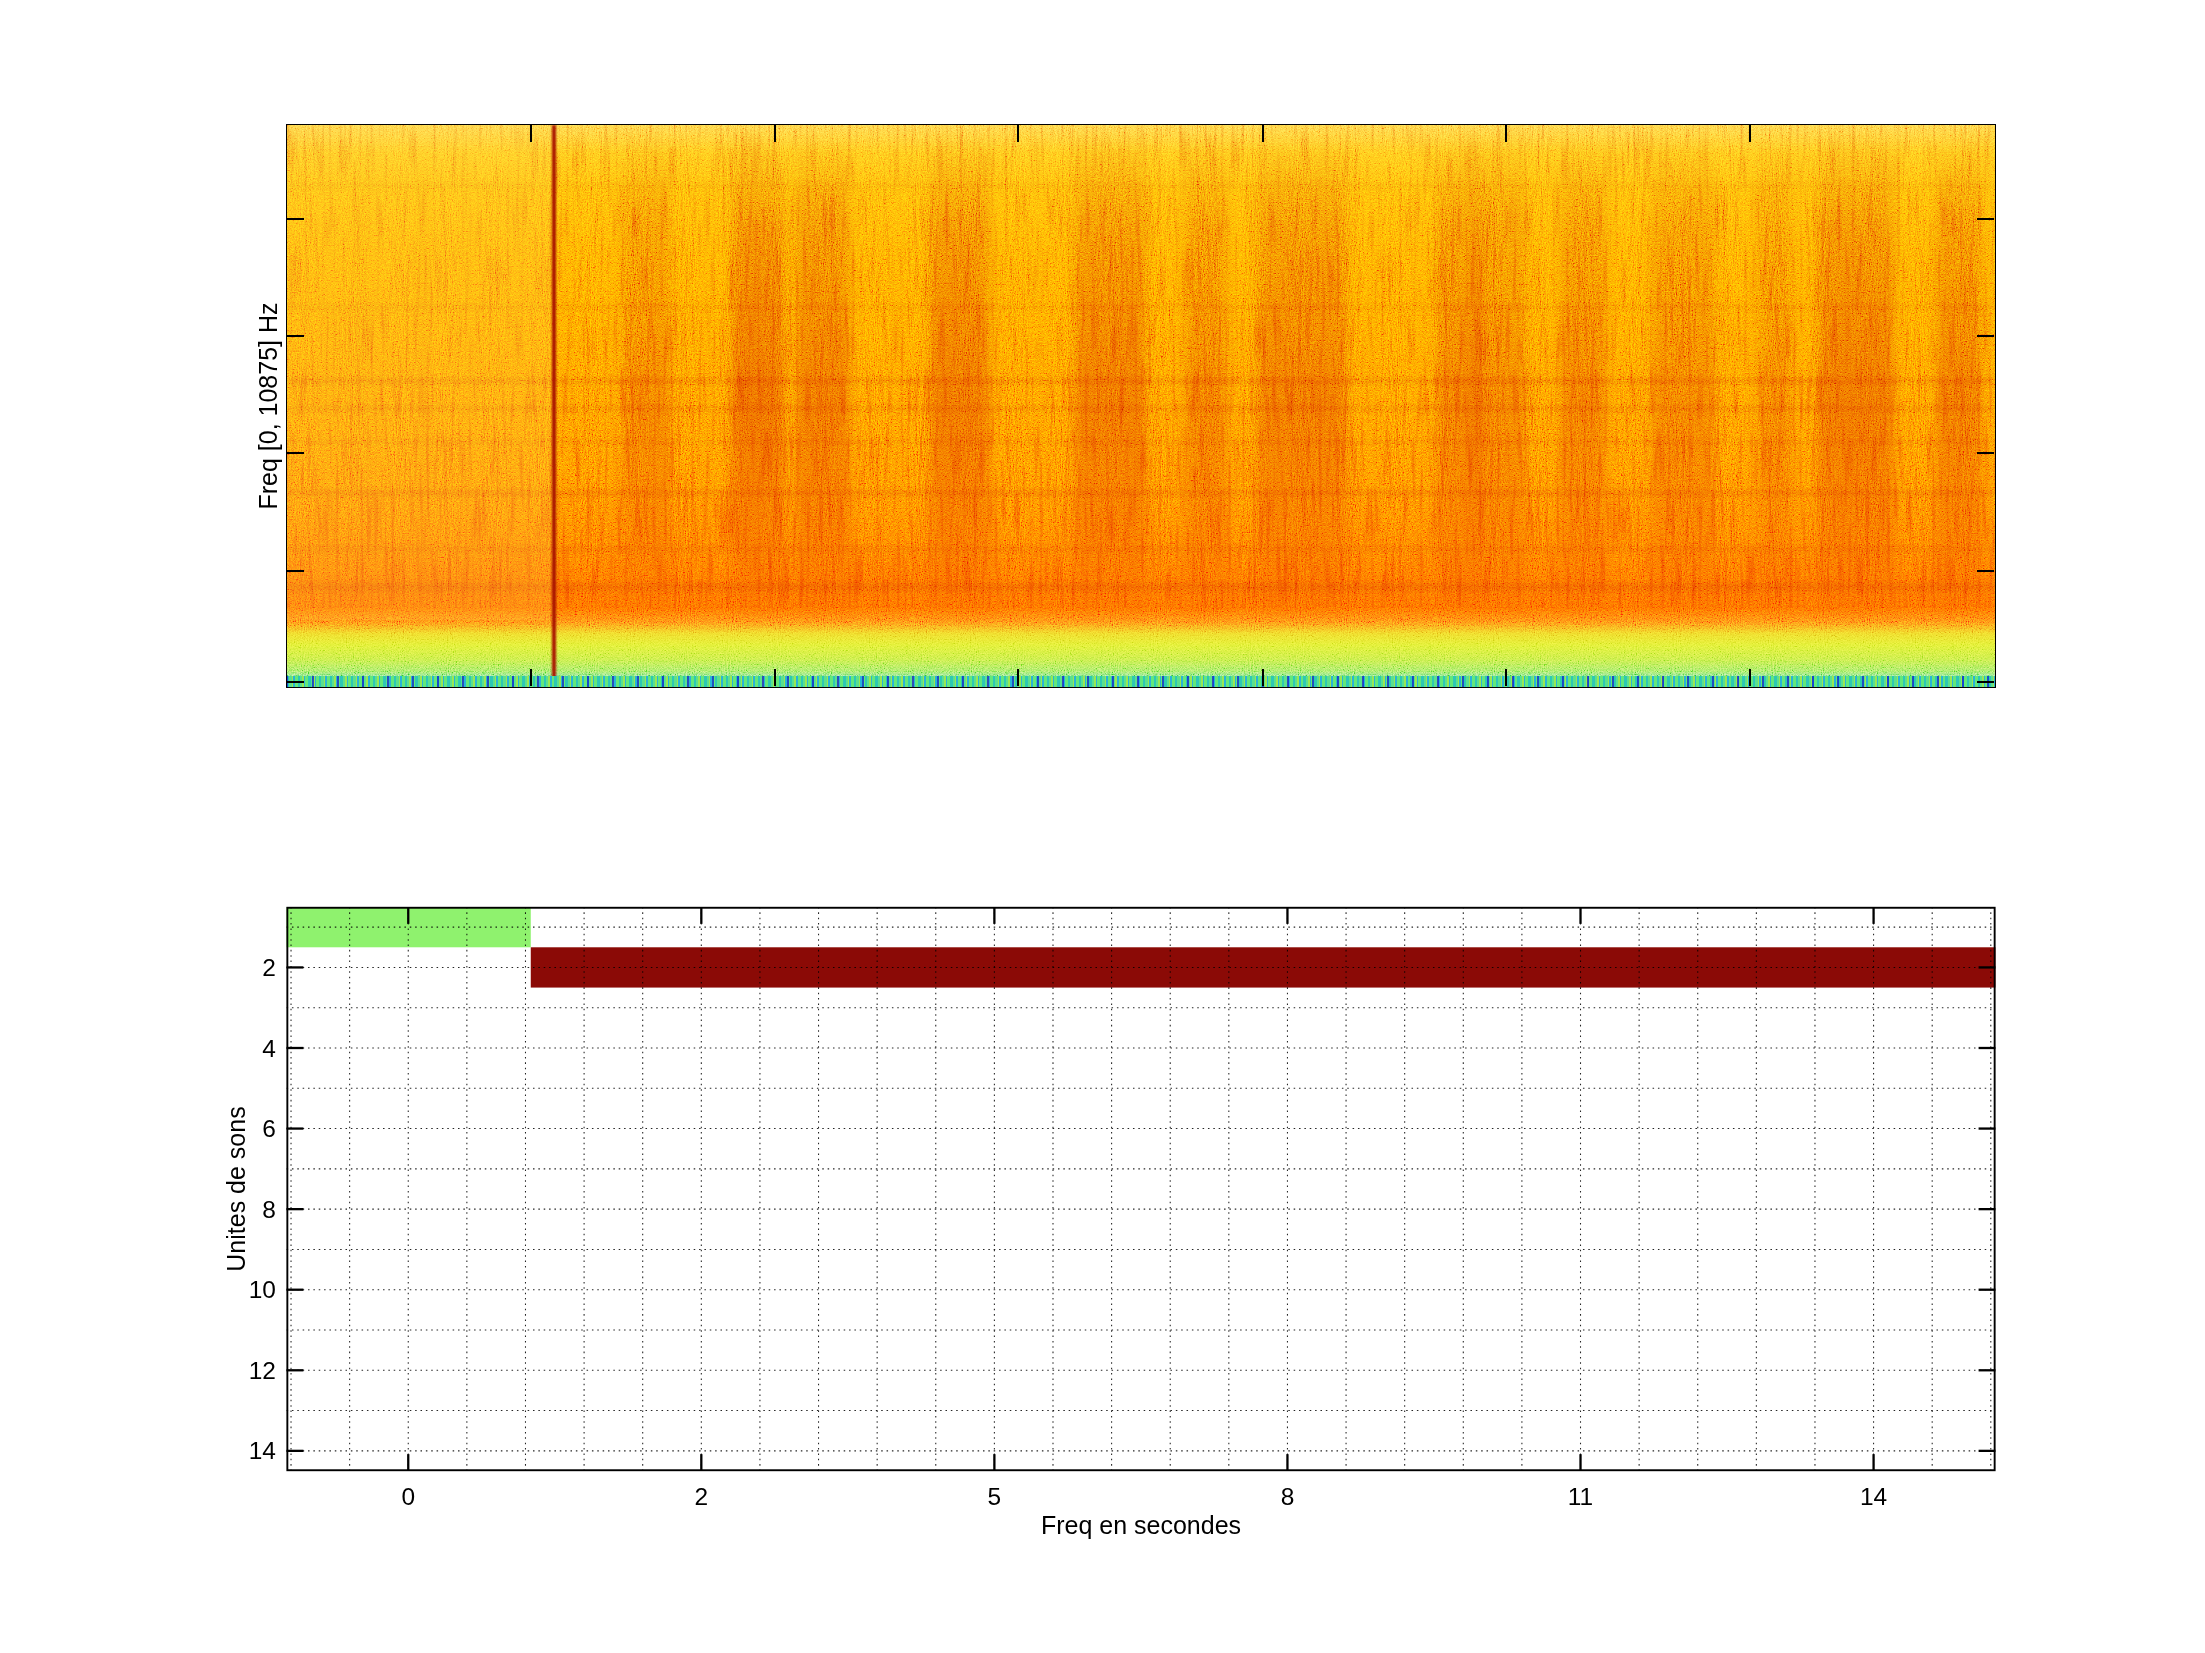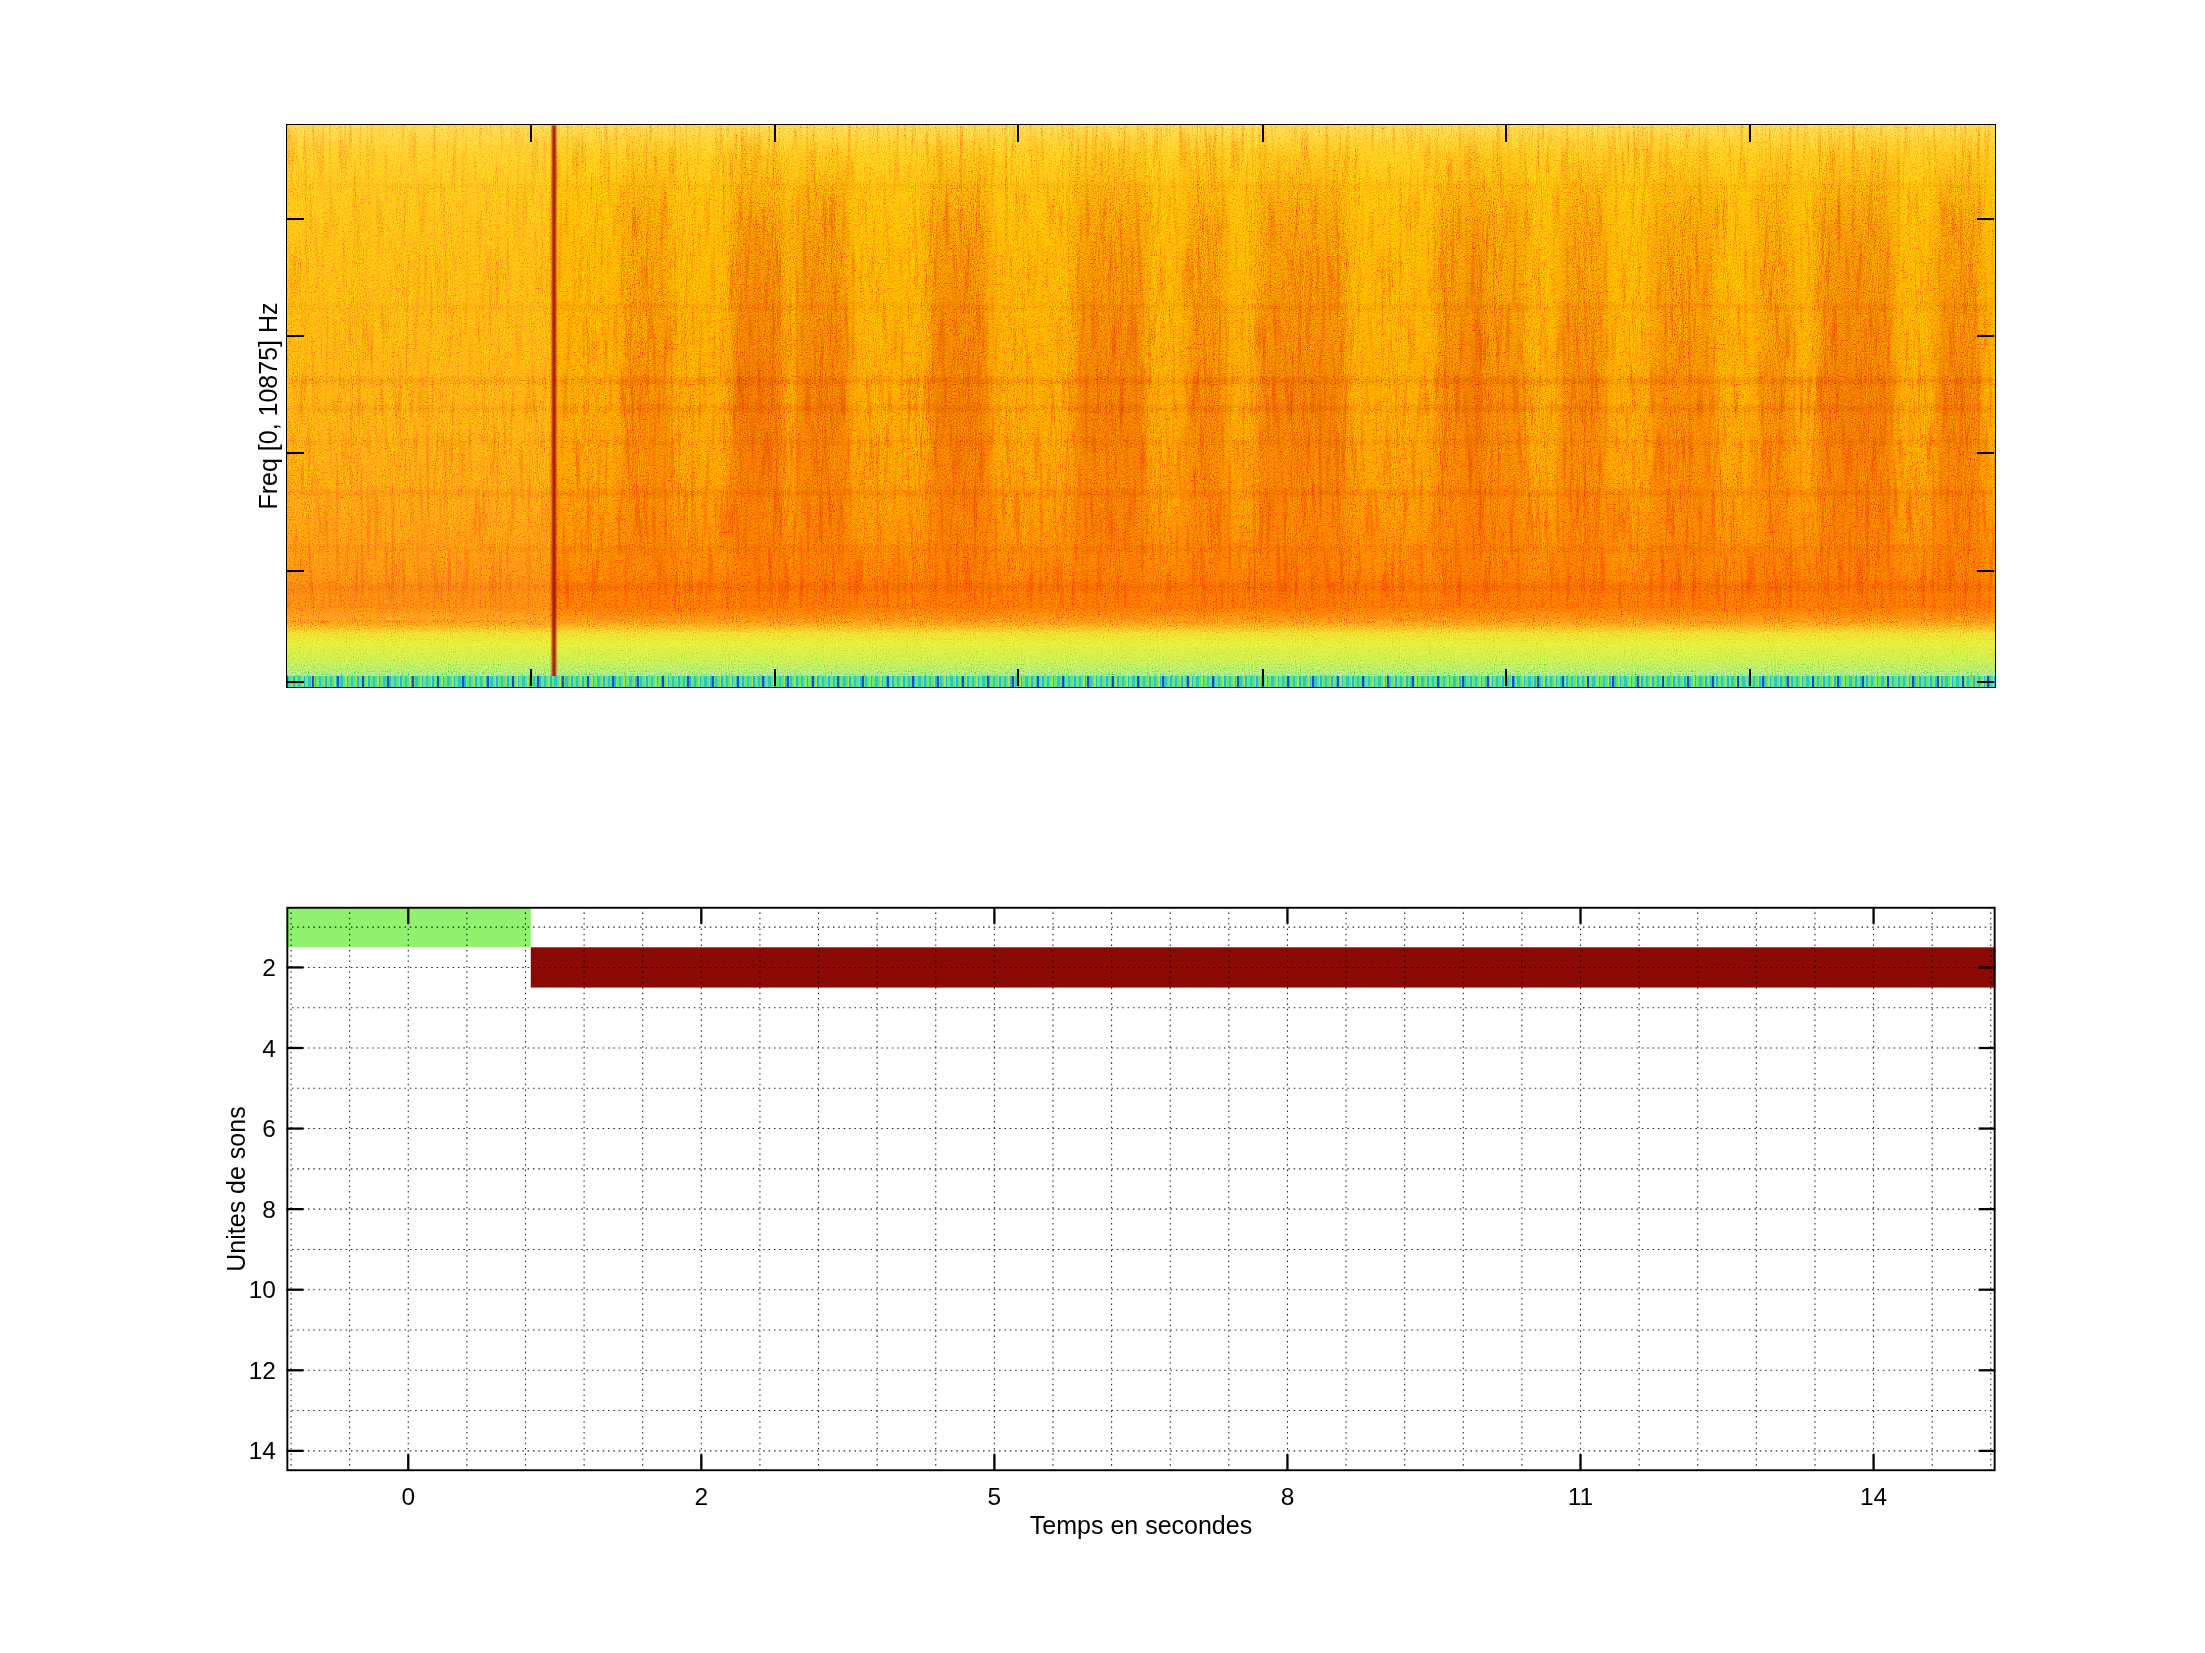--- a/index.html
+++ b/index.html
@@ -216,14 +216,14 @@
     <text x="-14" y="78.96428571428571" text-anchor="end" dominant-baseline="central">2</text>
     <text x="-14" y="184.25" text-anchor="end" dominant-baseline="central">4</text>
     <text x="-14" y="289.5357142857143" text-anchor="end" dominant-baseline="central">6</text>
     <text x="-14" y="394.82142857142856" text-anchor="end" dominant-baseline="central">8</text>
     <text x="-14" y="500.1071428571429" text-anchor="end" dominant-baseline="central">10</text>
     <text x="-14" y="605.3928571428571" text-anchor="end" dominant-baseline="central">12</text>
     <text x="-14" y="710.6785714285714" text-anchor="end" dominant-baseline="central">14</text>
   </svg>
 
 <div class="axis-label vert" style="left:236px;top:1189px;">Unites de sons</div>
-<div class="axis-label" style="left:1141px;top:1525px;">Temps en secondes</div>
+<div class="axis-label" style="left:1141px;top:1525px;">Freq en secondes</div>
 
 
 </body></html>

